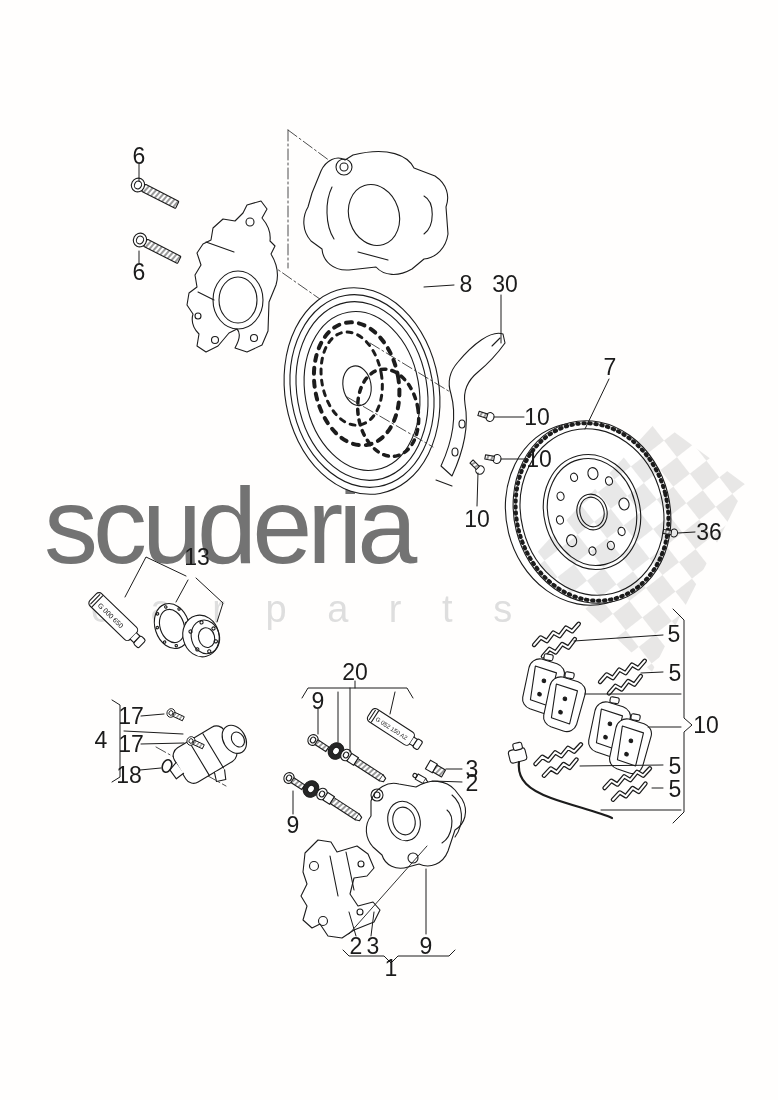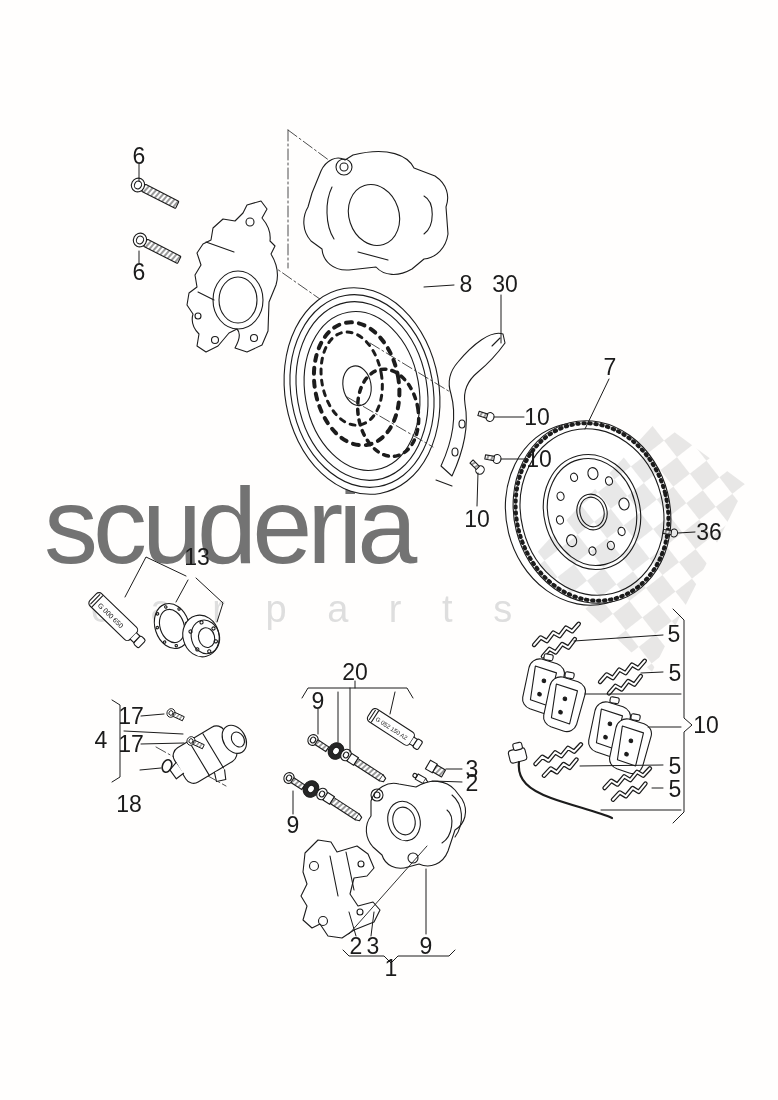--- a/index.html
+++ b/index.html
@@ -357,21 +357,21 @@
   <div class="co" style="left:505px;top:284px">30</div>
   <div class="co" style="left:537px;top:417px">10</div>
   <div class="co" style="left:539px;top:459px">10</div>
   <div class="co" style="left:477px;top:519px">10</div>
   <div class="co" style="left:610px;top:367px">7</div>
   <div class="co" style="left:709px;top:532px">36</div>
   <div class="co" style="left:197px;top:557px">13</div>
   <div class="co" style="left:101px;top:740px">4</div>
   <div class="co" style="left:131px;top:716px">17</div>
   <div class="co" style="left:131px;top:744px">17</div>
-  <div class="co" style="left:129px;top:804px">18</div>
+  <div class="co" style="left:129px;top:775px">18</div>
   <div class="co" style="left:355px;top:672px">20</div>
   <div class="co" style="left:318px;top:701px">9</div>
   <div class="co" style="left:293px;top:825px">9</div>
   <div class="co" style="left:426px;top:946px">9</div>
   <div class="co" style="left:472px;top:769px">3</div>
   <div class="co" style="left:472px;top:783px">2</div>
   <div class="co" style="left:356px;top:946px">2</div>
   <div class="co" style="left:373px;top:946px">3</div>
   <div class="co" style="left:391px;top:968px">1</div>
   <div class="co" style="left:674px;top:634px">5</div>

